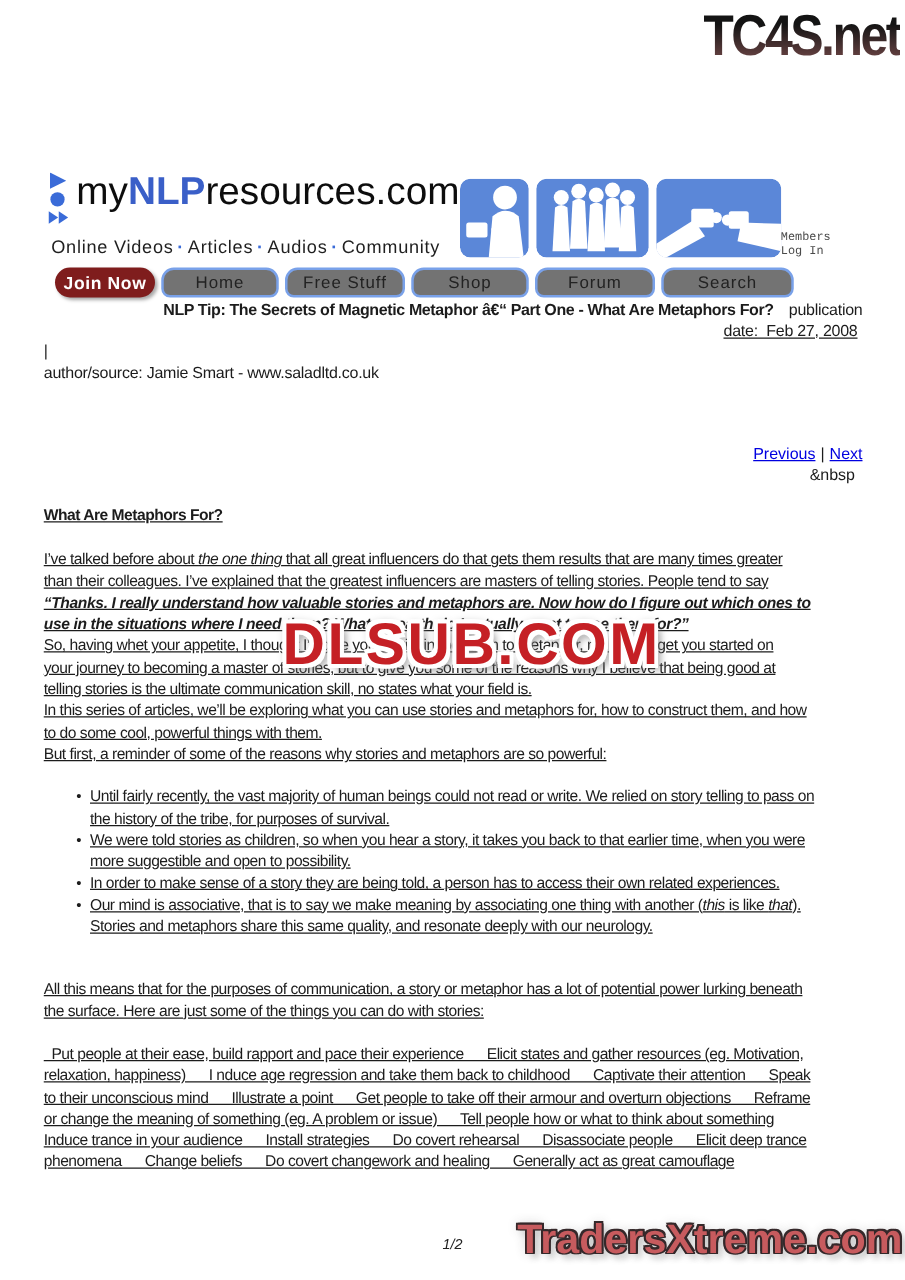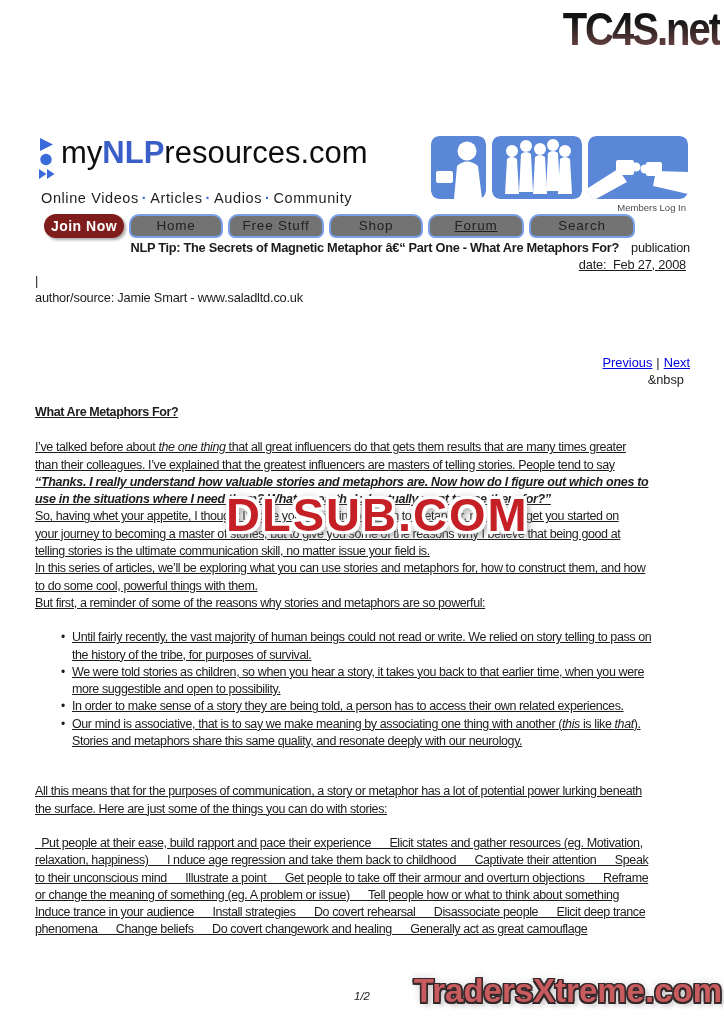--- a/index.html
+++ b/index.html
@@ -25,21 +25,21 @@
 
   
   .header{position:absolute;left:38px;top:136px;width:650px;display:flex;}
   .logo-block{display:flex;flex-direction:column;}
   .logo-row{display:flex;align-items:flex-start;}
   .logo-icon{width:19px;height:47px;margin-right:4px;margin-top:2px;}
   .wordmark{font-size:31px;letter-spacing:0px;color:#0d0d0d;line-height:34px;}
   .wordmark .accent{font-weight:bold;color:#3a5fc8;}
   .tagline{font-size:14.5px;letter-spacing:.6px;color:#1f1f1f;margin-top:5px;margin-left:3px;}
   .tagline .dot{color:#3a6bd8;font-weight:bold;padding:0 3px;}
-  .images-block{margin-left:auto;display:flex;flex-direction:column;align-items:flex-end;}
+  .images-block{margin-left:auto;display:flex;flex-direction:row;align-items:flex-end;font-family:Liberation Mono, monospace;}
   .images-row{display:flex;gap:6px;}
   .himg{border-radius:8px;display:block;}
   .members{font-size:9.5px;color:#4a4a4a;margin-top:3px;margin-right:2px;cursor:pointer;}
 
   
   .nav{position:absolute;left:44px;top:214px;display:flex;gap:5px;align-items:center;}
   .join{background:#7f1d1d;color:#fff;font-weight:bold;font-size:14px;letter-spacing:.5px;
         border-radius:12px;width:80px;height:24px;line-height:24px;text-align:center;
         box-shadow:2px 2px 3px rgba(0,0,0,.35);cursor:pointer;}
   .tab{background:#737373;border:2px solid #79a1e9;border-radius:10px 10px 7px 7px;
@@ -137,21 +137,21 @@
       <div class="members">Members Log In</div>
     </div>
   </div>
 
   <div class="nav">
     <div class="join">Join Now</div>
 
   <div class="tab" style="width: 90px;">Home</div>
       <div class="tab" style="width: 92px;">Free Stuff</div>
       <div class="tab" style="width: 90px;">Shop</div>
-      <div class="tab" style="width: 92px; text-decoration: underline;">Forum</div>
+      <div class="tab" style="width: 92px;">Forum</div>
       <div class="tab" style="width: 102px;">Search</div>
     </div>
 
   <div class="meta">
     <div class="meta-line1"><span class="meta-title">NLP Tip: The Secrets of Magnetic Metaphor â€“ Part One - What Are Metaphors For?</span><span class="meta-suffix">publication</span></div>
     <div class="meta-date line">date:  Feb 27, 2008</div>
     <div class="meta-pipe">|</div>
     <div class="meta-author">author/source: Jamie Smart - www.saladltd.co.uk</div>
   </div>
 
@@ -164,21 +164,21 @@
       <div class="block-heading">
         <div class="line"><span>What Are Metaphors For?</span></div>
       </div>
       <div class="block-para">
         <div class="line"><span>I’ve talked before about </span><span class="i">the one thing</span><span> that all great influencers do that gets them results that are many times greater</span></div>
         <div class="line"><span>than their colleagues. I’ve explained that the greatest influencers are masters of telling stories. People tend to say</span></div>
         <div class="line"><span class="bi">“Thanks. I really understand how valuable stories and metaphors are. Now how do I figure out which ones to</span></div>
         <div class="line"><span class="bi">use in the situations where I need them? What on earth do I actually want to use them for?”</span></div>
         <div class="line"><span>So, having whet your appetite, I thought I’d give you a brief introduction to metaphor, not only to get you started on</span></div>
         <div class="line"><span>your journey to becoming a master of stories, but to give you some of the reasons why I believe that being good at</span></div>
-        <div class="line"><span>telling stories is the ultimate communication skill, no matter issue your field is.</span></div>
+        <div class="line"><span>telling stories is the ultimate communication skill, no states what your field is.</span></div>
         <div class="line"><span>In this series of articles, we’ll be exploring what you can use stories and metaphors for, how to construct them, and how</span></div>
         <div class="line"><span>to do some cool, powerful things with them.</span></div>
         <div class="line"><span>But first, a reminder of some of the reasons why stories and metaphors are so powerful:</span></div>
       </div>
       <div class="block-bullets">
         <div class="bullet-item">
           <span class="bullet-dot">•</span>
           <div class="bullet-lines">
             <div class="line"><span>Until fairly recently, the vast majority of human beings could not read or write. We relied on story telling to pass on</span></div>
             <div class="line"><span>the history of the tribe, for purposes of survival.</span></div>

